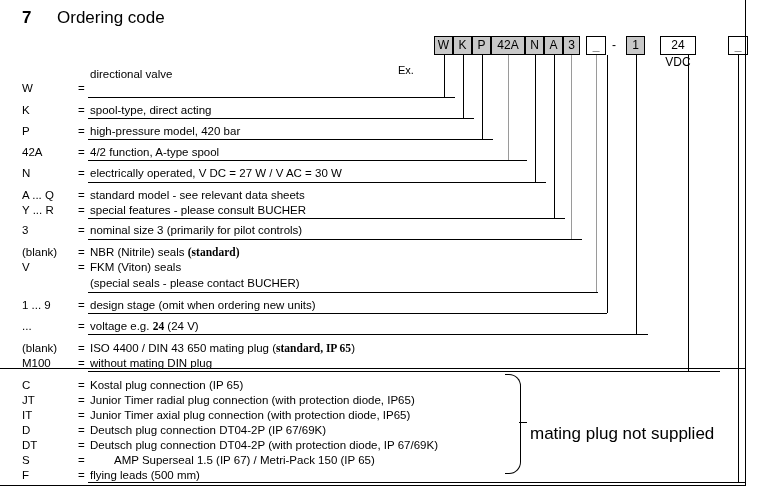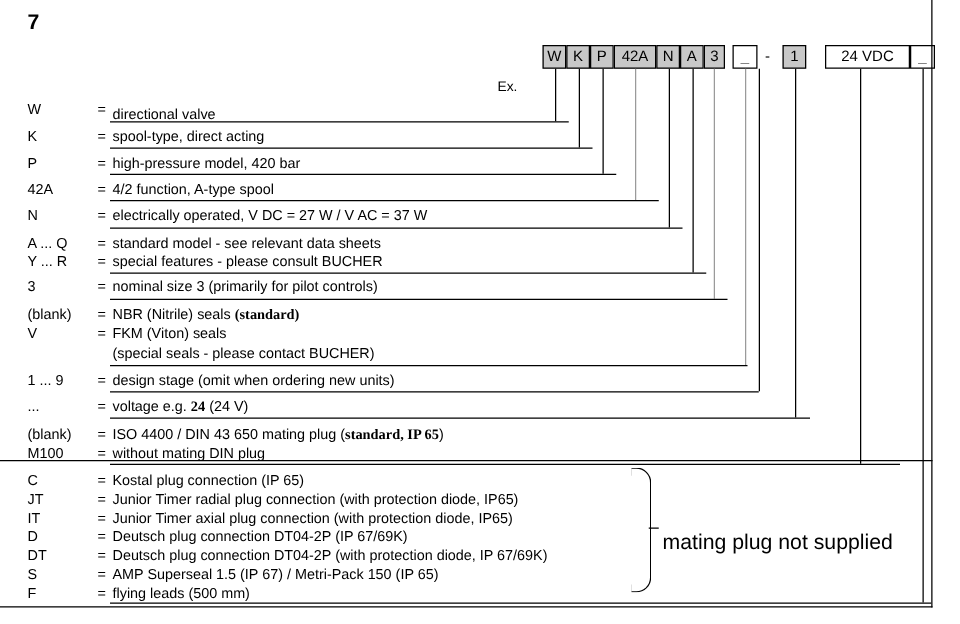--- a/index.html
+++ b/index.html
@@ -88,33 +88,34 @@
     position:absolute;left:530px;top:424px;
     font-size:17px;white-space:nowrap;
   }
 </style>
 </head>
 <body>
 
 <div id="page">
 
   <div class="sec-num">7</div>
+  <div class="sec-title">Ordering code</div>
 
   <div class="ex-label">Ex.</div>
   <div id="boxes-layer">
       <div class="codebox" style="left: 434px; width: 19px;">W</div>
       <div class="codebox" style="left: 453px; width: 19px;">K</div>
       <div class="codebox" style="left: 472px; width: 19px;">P</div>
       <div class="codebox" style="left: 491px; width: 34px;">42A</div>
       <div class="codebox" style="left: 525px; width: 19px;">N</div>
       <div class="codebox" style="left: 544px; width: 19px;">A</div>
       <div class="codebox" style="left: 563px; width: 17px;">3</div>
       <div class="codebox white blankval" style="left: 586px; width: 20px;">_</div>
       <div class="codebox" style="left: 626px; width: 19px;">1</div>
-      <div class="codebox white" style="left: 660px; width: 68px;">24 VDC</div>
+      <div class="codebox white" style="left: 660px; width: 36px;">24 VDC</div>
       <div class="codebox white blankval" style="left: 728px; width: 20px;">_</div>
     </div>
   <div id="dash-layer">
       <div class="dash" style="left: 612px;">-</div>
     </div>
 
   <div id="lines-layer">
       <div class="vline" style="left: 443.5px; top: 55px; height: 42px;"></div>
       <div class="vline" style="left: 462.5px; top: 55px; height: 63px;"></div>
       <div class="vline" style="left: 481.5px; top: 55px; height: 84px;"></div>
@@ -125,33 +126,33 @@
       <div class="vline grey" style="left: 596px; top: 55px; height: 237px;"></div>
       <div class="vline" style="left: 606.5px; top: 55px; height: 258px;"></div>
       <div class="vline" style="left: 635.5px; top: 55px; height: 279px;"></div>
       <div class="vline" style="left: 688px; top: 55px; height: 316px;"></div>
       <div class="vline" style="left: 738px; top: 55px; height: 427px;"></div>
     </div>
 
   <div id="rows-layer">
       <div class="code" style="top: 82px;">W</div>
       <div class="eq" style="top: 82px;">=</div>
-      <div class="desc" style="top: 86px;"><span>directional valve</span></div>
+      <div class="desc" style="top: 68px;"><span>directional valve</span></div>
       <div class="code" style="top: 104px;">K</div>
       <div class="eq" style="top: 104px;">=</div>
       <div class="desc" style="top: 104px;"><span>spool-type, direct acting</span></div>
       <div class="code" style="top: 125px;">P</div>
       <div class="eq" style="top: 125px;">=</div>
       <div class="desc" style="top: 125px;"><span>high-pressure model, 420 bar</span></div>
       <div class="code" style="top: 146px;">42A</div>
       <div class="eq" style="top: 146px;">=</div>
       <div class="desc" style="top: 146px;"><span>4/2 function, A-type spool</span></div>
       <div class="code" style="top: 167px;">N</div>
       <div class="eq" style="top: 167px;">=</div>
-      <div class="desc" style="top: 167px;"><span>electrically operated, V DC = 27  W  /  V AC = 37  W</span></div>
+      <div class="desc" style="top: 167px;"><span>electrically operated, V DC = 27  W  /  V AC = 30  W</span></div>
       <div class="code" style="top: 189px;">A ... Q</div>
       <div class="eq" style="top: 189px;">=</div>
       <div class="desc" style="top: 189px;"><span>standard model - see relevant data sheets</span></div>
       <div class="code" style="top: 204px;">Y ... R</div>
       <div class="eq" style="top: 204px;">=</div>
       <div class="desc" style="top: 204px;"><span>special features - please consult BUCHER</span></div>
       <div class="code" style="top: 224px;">3</div>
       <div class="eq" style="top: 224px;">=</div>
       <div class="desc" style="top: 224px;"><span>nominal size 3 (primarily for pilot controls)</span></div>
       <div class="code" style="top: 246px;">(blank)</div>
@@ -183,21 +184,21 @@
       <div class="eq" style="top: 409px;">=</div>
       <div class="desc" style="top: 409px; text-align: center;"><span>Junior Timer axial plug connection (with protection diode, IP65)</span></div>
       <div class="code" style="top: 424px;">D</div>
       <div class="eq" style="top: 424px;">=</div>
       <div class="desc" style="top: 424px;"><span>Deutsch plug connection DT04-2P (IP 67/69K)</span></div>
       <div class="code" style="top: 439px;">DT</div>
       <div class="eq" style="top: 439px;">=</div>
       <div class="desc" style="top: 439px;"><span>Deutsch plug connection DT04-2P (with protection diode, IP 67/69K)</span></div>
       <div class="code" style="top: 454px;">S</div>
       <div class="eq" style="top: 454px;">=</div>
-      <div class="desc" style="top: 454px;"><span>AMP Superseal 1.5 (IP 67) / Metri-Pack 150 (IP 65)</span></div>
+      <div class="desc" style="top: 454px; margin-left: 24px;"><span>AMP Superseal 1.5 (IP 67) / Metri-Pack 150 (IP 65)</span></div>
       <div class="code" style="top: 469px;">F</div>
       <div class="eq" style="top: 469px;">=</div>
       <div class="desc" style="top: 469px;"><span>flying leads (500 mm)</span></div>
     </div>
 
   <div id="rules-layer">
       <div class="rule" style="top: 97px; width: 367px;"></div>
       <div class="rule" style="top: 118px; width: 386px;"></div>
       <div class="rule" style="top: 139px; width: 405px;"></div>
       <div class="rule" style="top: 160px; width: 439px;"></div>

